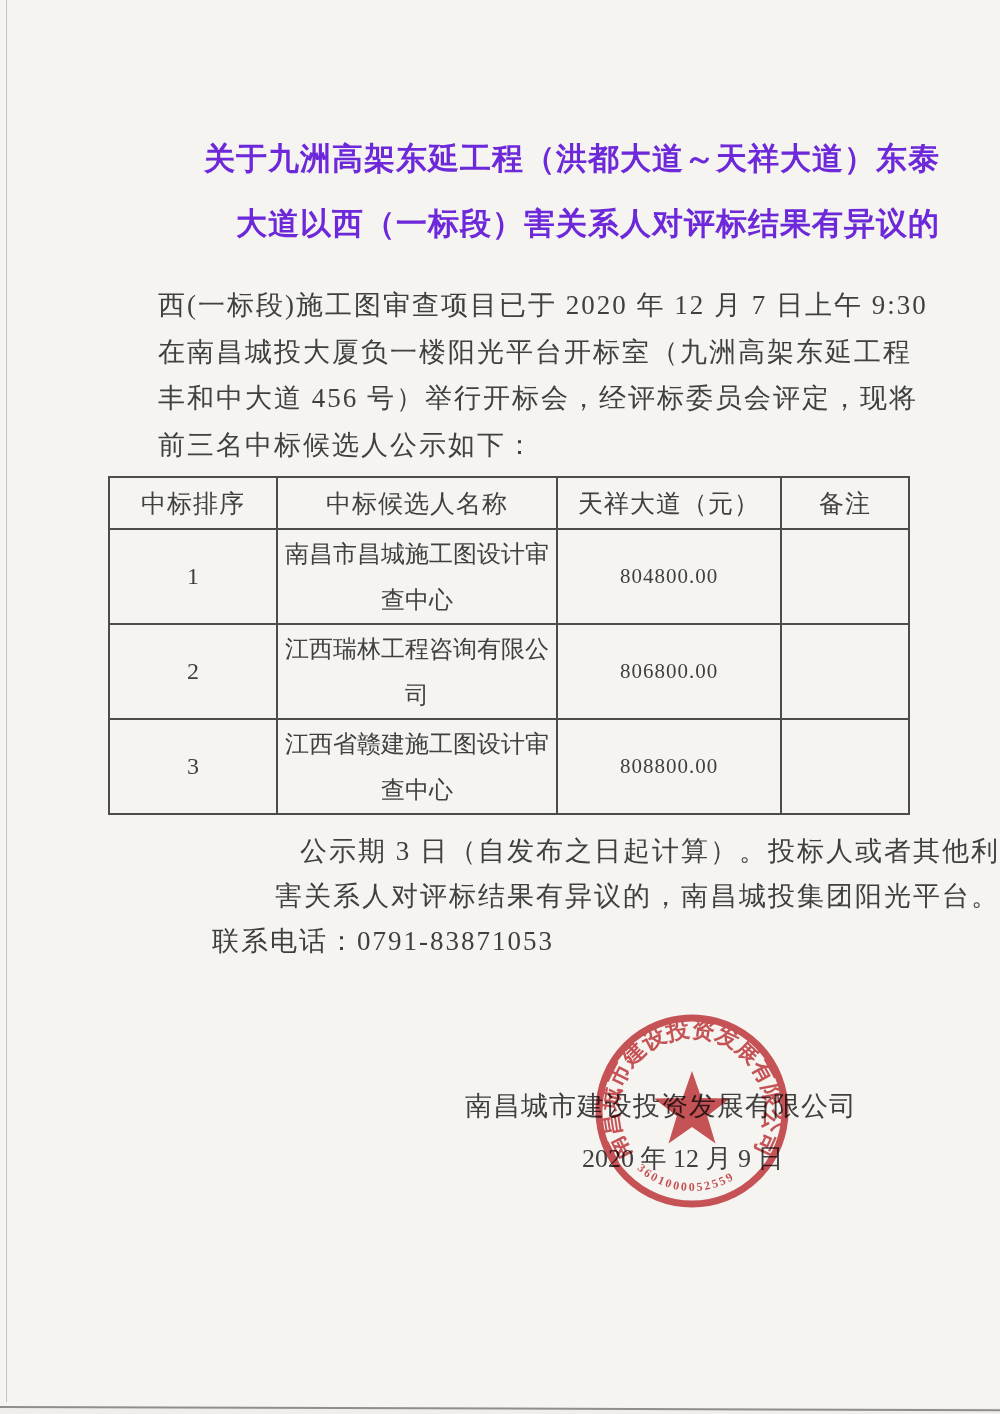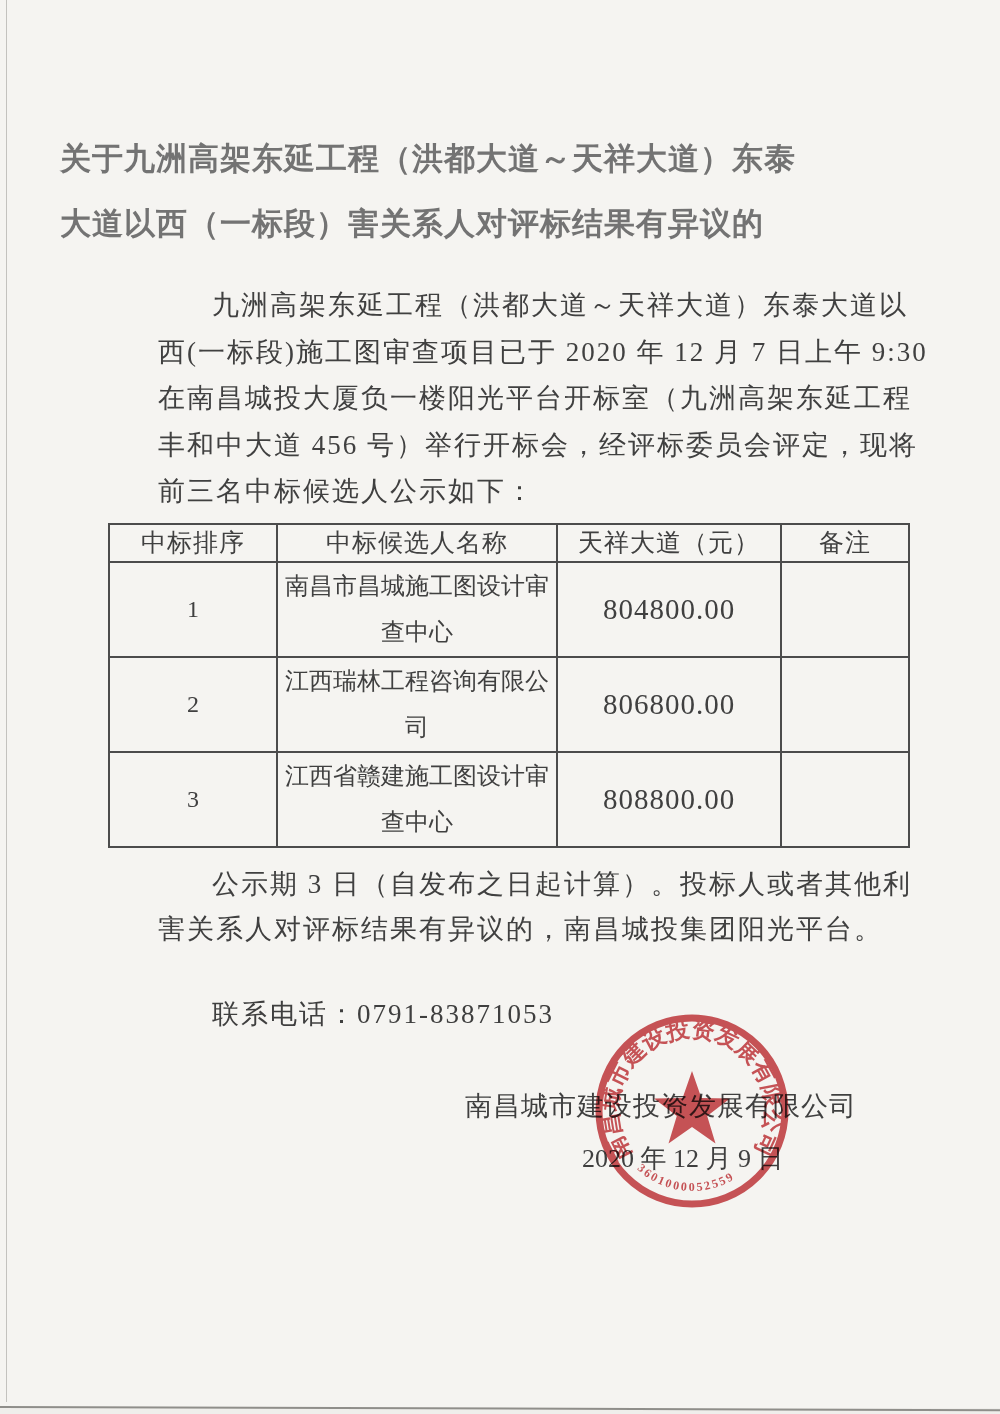--- a/index.html
+++ b/index.html
@@ -13,55 +13,54 @@
     overflow:hidden;
   }
   
   .scan-edge-left { position:absolute; left:6px; top:0; width:1px; height:1402px; background:#c3c2be; }
   .scan-edge-bottom { position:absolute; left:-6px; top:1406px; width:1014px; height:2px;
     background:#8f8e8a; transform:rotate(0.18deg); transform-origin:left center; }
   .scan-bottom-band { position:absolute; left:0; top:1408px; width:100%; height:6px; background:#efeeeb; }
 
   .doc-title {
     margin:126px 60px 0;
-    text-align:left;
+    text-align:right;
     font-size:31px; font-weight:bold;
     line-height:65px; letter-spacing:1px;
-    color:#737373;
+    color:#6d28d9;
   }
   .para { margin-left:158px; font-size:27px; letter-spacing:2px; color:#404040; }
   .para .line { white-space:nowrap; }
   .para-1 { margin-top:26px; }
   .para-1 .line { line-height:46.5px; }
-  .para-2 { margin-top:14px; }
+  .para-2 { margin-top:14px;text-align:right; }
   .para-2 .line { line-height:45px; }
   .indent { padding-left:54px; }
 
   .bid-table {
     table-layout:fixed; width:800px;
     margin:8px 0 0 108px;
     border-collapse:collapse;
     font-size:24px; color:#404040;
   }
   .bid-table th, .bid-table td {
     border:2px solid #4c4c4c;
     text-align:center; vertical-align:middle;
     font-weight:normal; padding:0 2px;
   }
-  .bid-table thead tr { height:38px;border-radius:16px; }
+  .bid-table thead tr { height:52px;border-radius:16px; }
   .bid-table tbody tr { height:95px; }
   .bid-table th { font-size:25px; letter-spacing:1px; }
   .cell-name { line-height:46px; }
-  .cell-price { font-size:29px; letter-spacing:1px; }
+  .cell-price { font-size:21px; letter-spacing:1px; }
 
   .supervisor-line, .contact-line {
     margin-left:158px; padding-left:54px;
     font-size:27px; letter-spacing:2px; line-height:45px;
     white-space:nowrap;
-    margin-top:40px;
   }
   .supervisor-line { margin-top:4px; }
 
   .sign-company {
     position:absolute; top:1088px; right:143px;
     font-size:27px; letter-spacing:1px; color:#3f3f3f; white-space:nowrap;
   }
   .sign-date {
     position:absolute; top:1141px; left:582px; width:200px;
     text-align:center; font-size:26px; color:#3f3f3f; white-space:nowrap;
@@ -81,21 +80,20 @@
 <div class="page">
 
   <div class="scan-edge-left"></div>
 
   <h1 class="doc-title">
     <div>关于九洲高架东延工程（洪都大道～天祥大道）东泰</div>
     <div>大道以西（一标段）害关系人对评标结果有异议的</div>
   </h1>
 
   <div class="para para-1">
-    <div class="line indent">九洲高架东延工程（洪都大道～天祥大道）东泰大道以</div>
     <div class="line">西(一标段)施工图审查项目已于 2020 年 12 月 7 日上午 9:30</div>
     <div class="line">在南昌城投大厦负一楼阳光平台开标室（九洲高架东延工程</div>
     <div class="line">丰和中大道 456 号）举行开标会，经评标委员会评定，现将</div>
     <div class="line">前三名中标候选人公示如下：</div>
   </div>
 
   <table class="bid-table">
     <colgroup>
       <col style="width:168px">
         <col style="width:280px">

